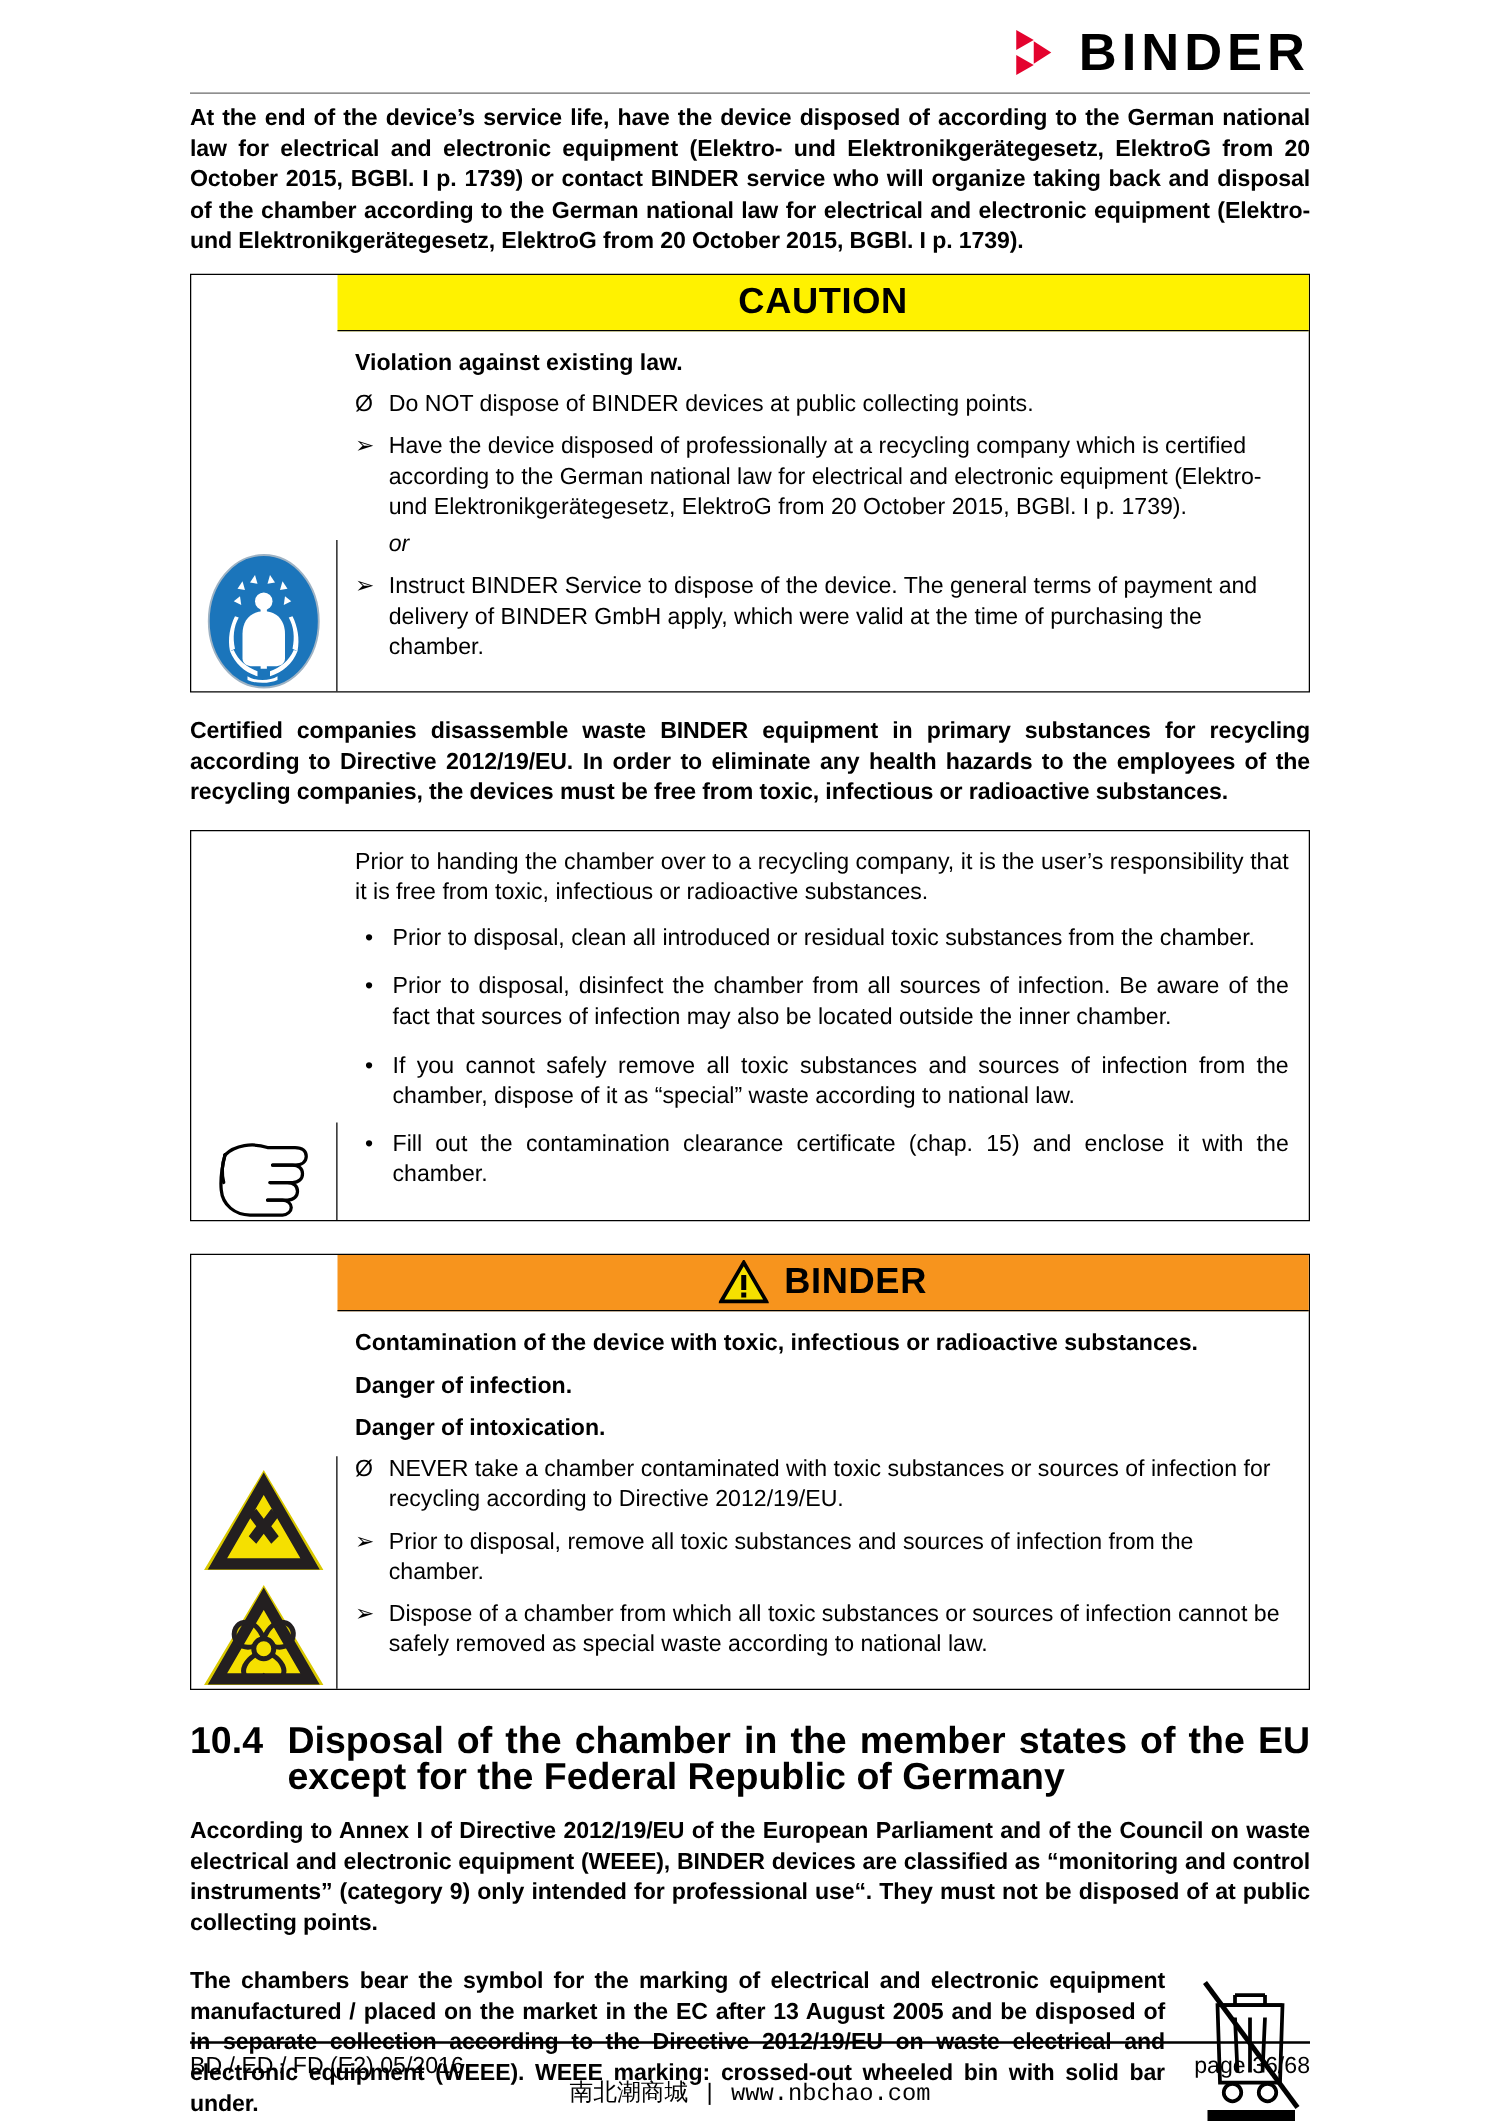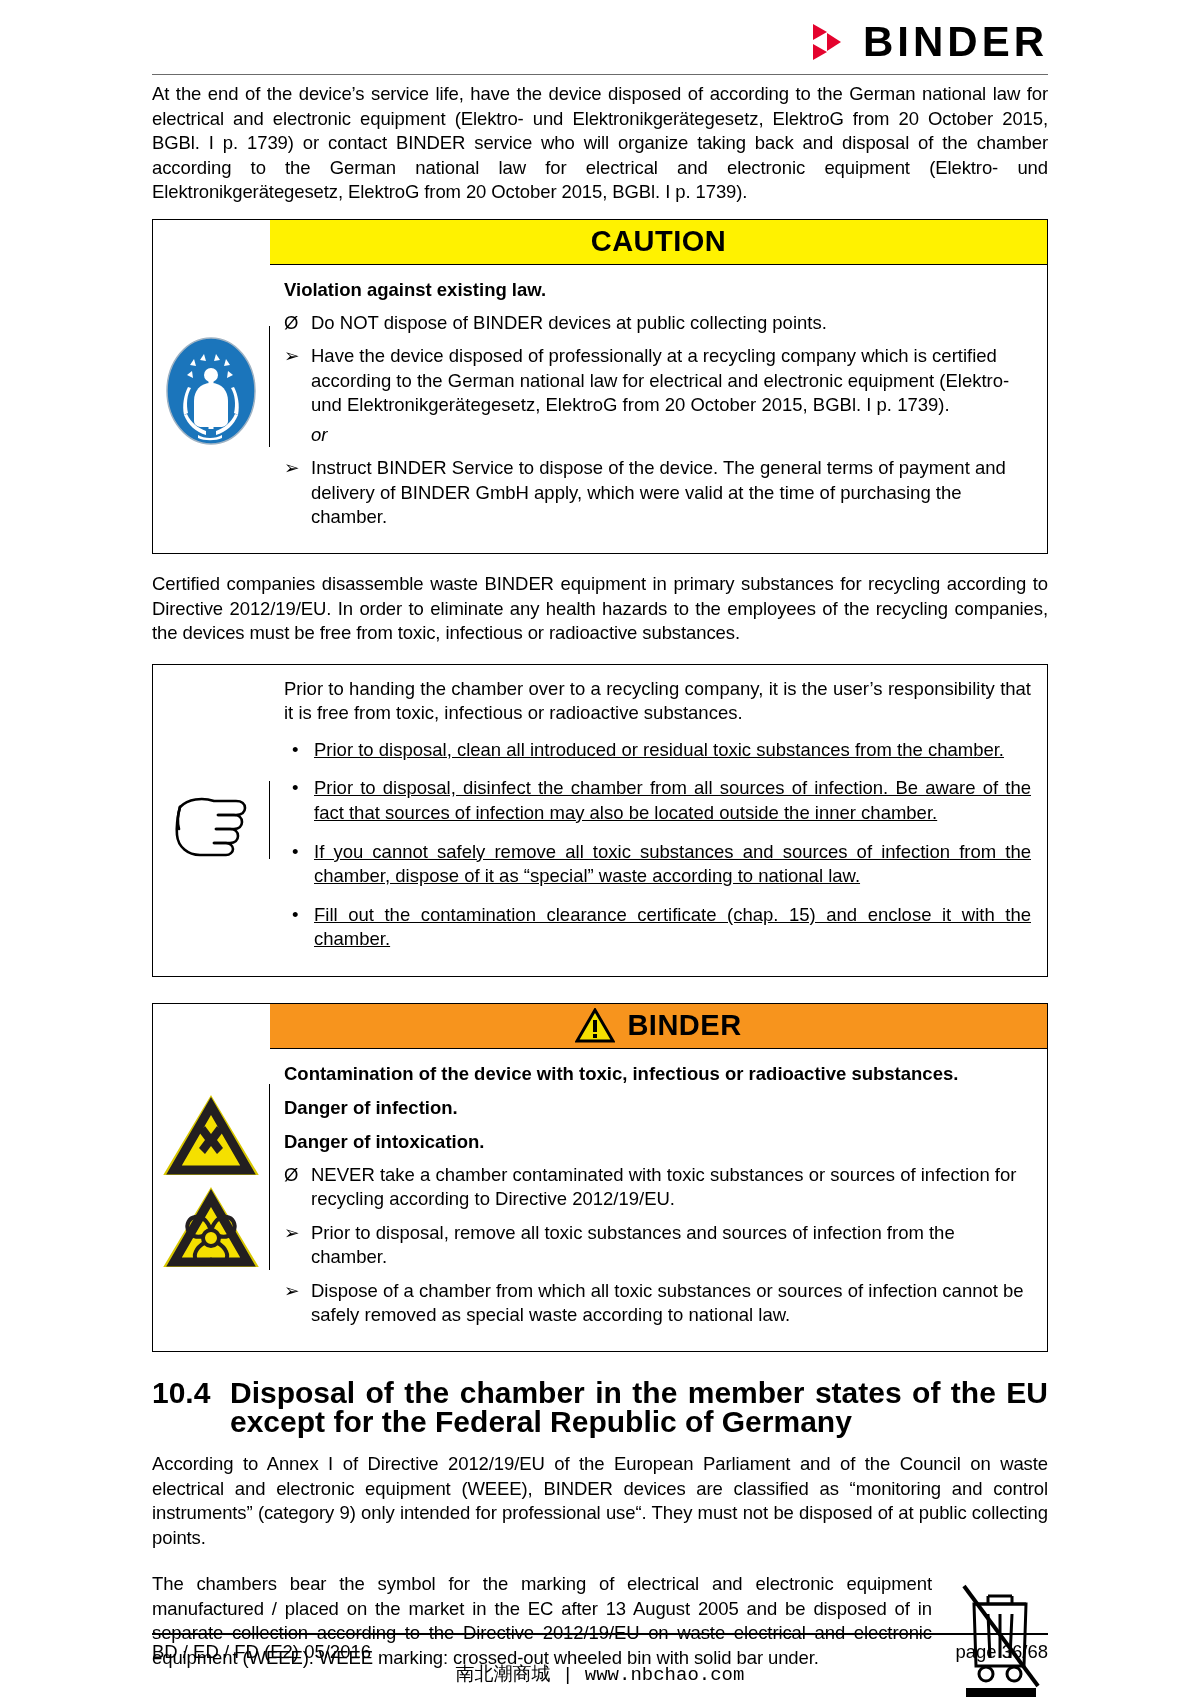--- a/index.html
+++ b/index.html
@@ -62,28 +62,29 @@
   .content {
     padding: 0 152px 0 152px;
     box-sizing: border-box;
   }
   p.body {
     font-size: 18.5px;
     line-height: 24.6px;
     text-align: justify;
     margin: 0 0 14px 0;
     letter-spacing: -0.1px;
+    font-weight: bold;
   }
   .intro { margin-top: 26px; margin-bottom: 16px; }
 
   
   .notice {
     border: 1.3px solid #000000;
     display: flex;
-    align-items: center;
+    align-items: flex-end;
     margin: 0 0 18px 0;
     background: #ffffff;
   }
   .notice-icon-col {
     width: 117px;
     min-width: 117px;
     border-right: 1.3px solid #000000;
     display: flex;
     flex-direction: column;
     align-items: center;
@@ -159,21 +160,21 @@
     margin-bottom: 14px;
     text-align: justify;
   }
   ul.dots li .mk {
     width: 30px;
     min-width: 30px;
     text-align: left;
     padding-left: 8px;
     box-sizing: border-box;
   }
-  ul.dots li .tx { flex: 1; text-decoration: underline; }
+  ul.dots li .tx { flex: 1; }
 
   
   h2.sec {
     display: flex;
     font-weight: bold;
     font-size: 30px;
     line-height: 29px;
     margin: 26px 0 16px 0;
   }
   h2.sec .num { width: 78px; min-width: 78px; }

